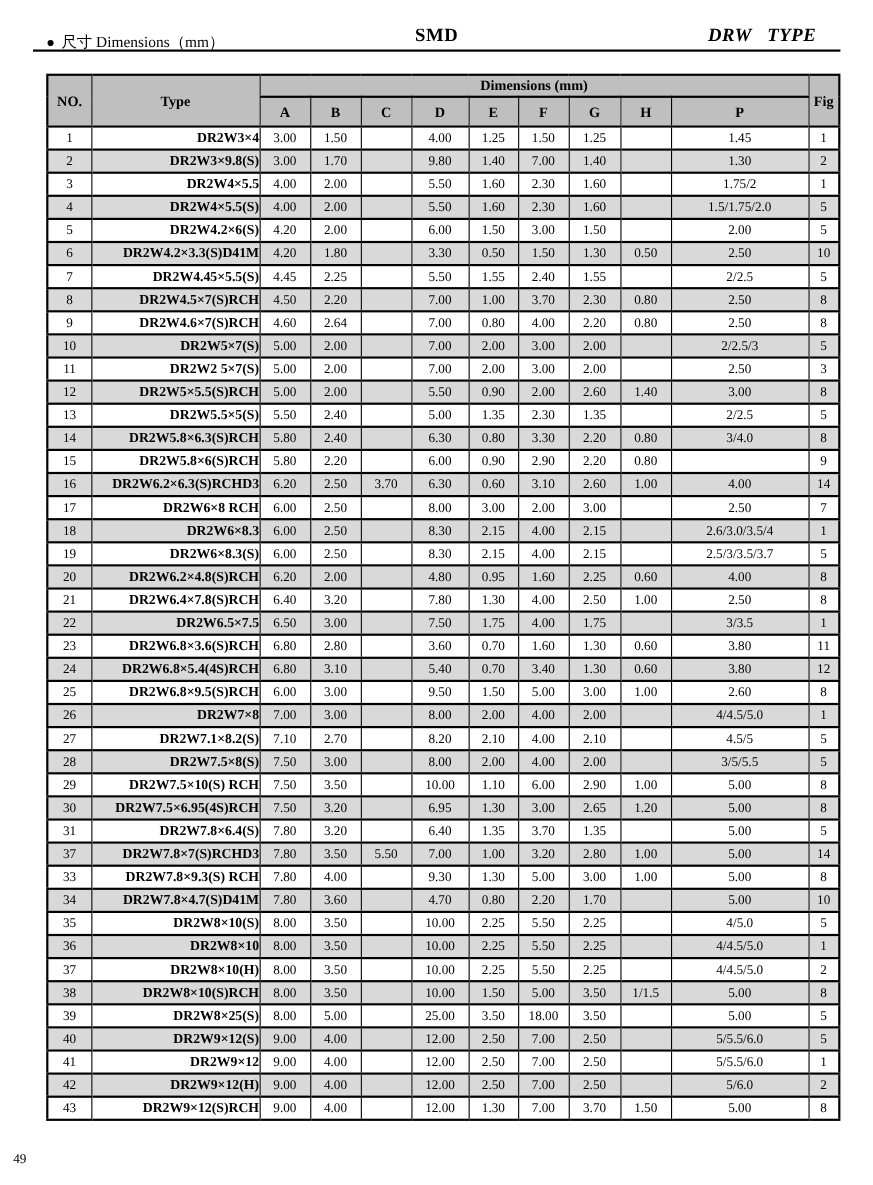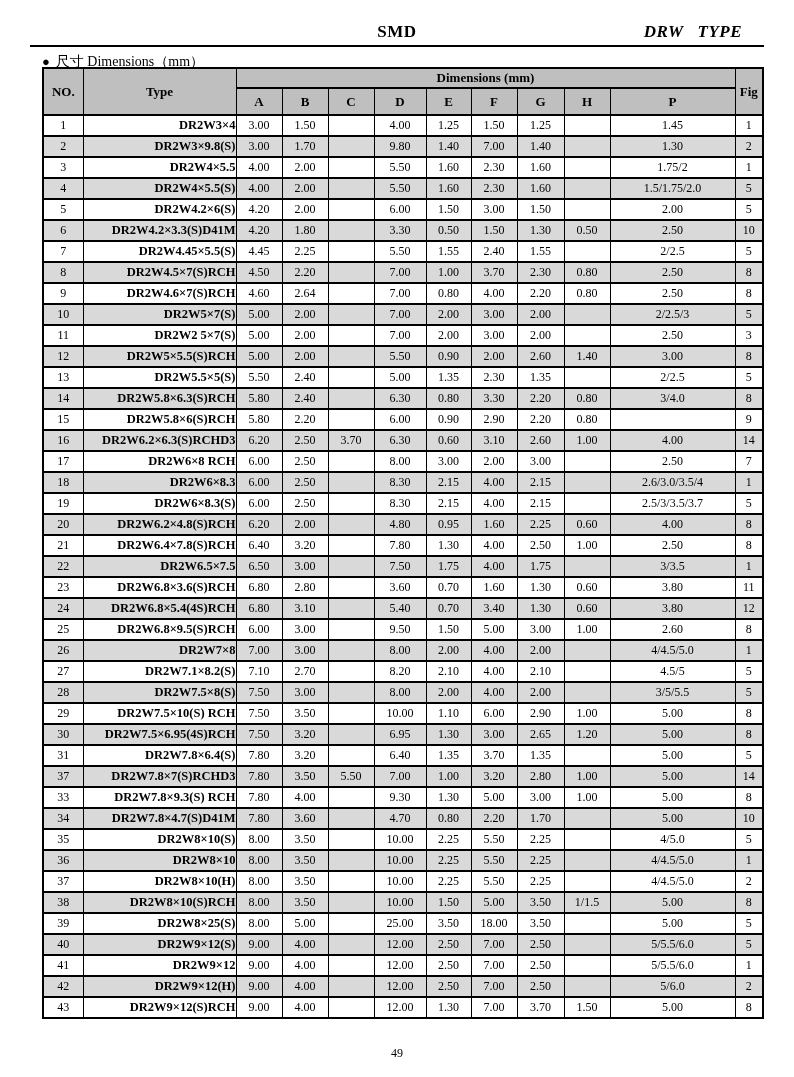--- a/index.html
+++ b/index.html
@@ -34,21 +34,21 @@
     font-style: italic;
   }
   .rule {
     position: absolute;
     top: 45px; left: 30px;
     width: 734px;
     border-top: 2px solid #000;
   }
   .section-title {
     position: absolute;
-    top: 54px; left: 42px;
+    top: 31px; left: 42px;
     font-size: 14px;
     line-height: 16px;
   }
   .section-title .bullet { font-size: 13px; margin-right: 6px; }
   table.dim-table {
     position: absolute;
     top: 67px; left: 42px;
     width: 720px;
     border-collapse: collapse;
     table-layout: fixed;
@@ -80,22 +80,22 @@
   .dim-table tbody tr.alt td { background: var(--row-alt-bg, #d9d9d9); }
   .dim-table tbody td.type {
     text-align: right;
     font-weight: bold;
     padding-left: 3px;
     font-size: 12.5px;
   }
   .page-number {
     position: absolute;
     bottom: 16px; left: 0; right: 0;
-    text-align: center;
     font-size: 12px;
+    padding-left: 12px;
   }
 </style>
 </head>
 <body>
 
 <div class="page">
 
   <div class="topbar">
     <span class="center-title">SMD</span>
     <span class="right-title">DRW   TYPE</span>

